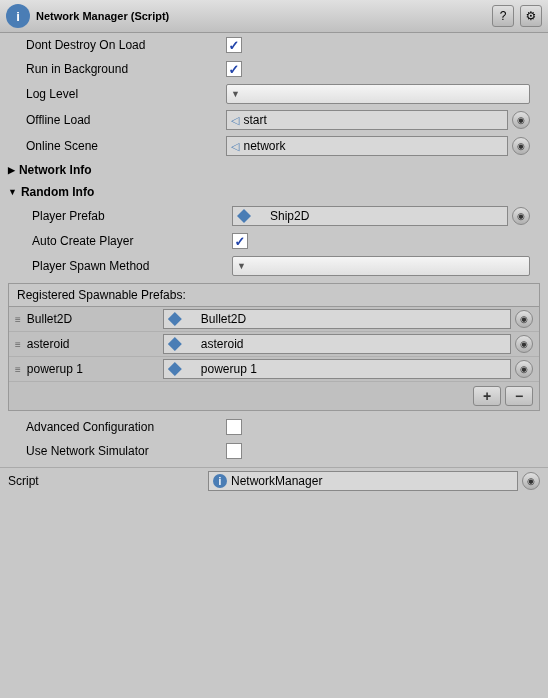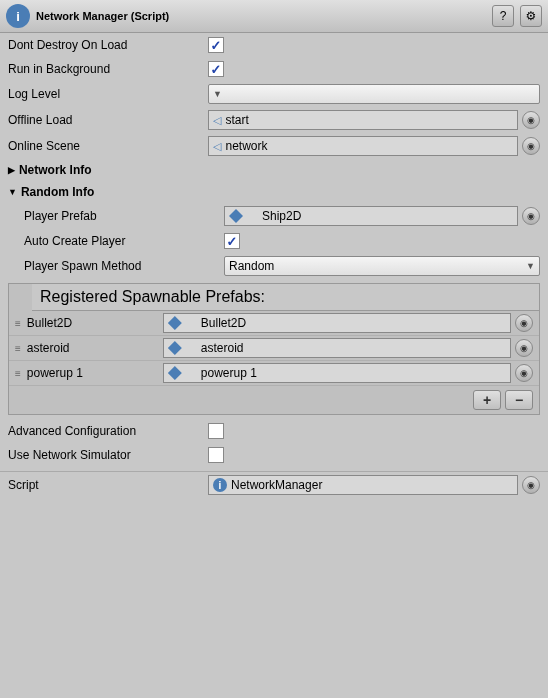--- a/index.html
+++ b/index.html
@@ -49,22 +49,23 @@
       border-radius: 3px;
       display: flex;
       align-items: center;
       justify-content: center;
       cursor: pointer;
       font-size: 12px;
     }
     .row {
       display: flex;
       align-items: center;
-      padding: 3px 8px;
+      padding: 3px 18px;
       min-height: 24px;
+      margin-left: 8px;
     }
     .row-label {
       flex: 0 0 200px;
       font-size: 12px;
     }
     .row-value {
       flex: 1;
       display: flex;
       align-items: center;
       gap: 4px;
@@ -171,24 +172,23 @@
     .prefab-text {
       font-size: 12px;
     }
     .spawnable-box {
       margin: 4px 8px;
       border: 1px solid #999;
       background: #c0c0c0;
     }
     .spawnable-title {
       padding: 4px 8px;
-      font-size: 16px;
+      font-size: 12px;
       background: #c8c8c8;
       border-bottom: 1px solid #999;
-      margin-left: 23px;
     }
     .spawnable-row {
       display: flex;
       align-items: center;
       padding: 2px 6px;
       gap: 6px;
       border-bottom: 1px solid #b0b0b0;
     }
     .drag-icon {
       color: #666;
@@ -345,21 +345,20 @@
     <span class="row-label">Auto Create Player</span>
     <div class="row-value">
       <div class="checkbox checkbox-checked"></div>
     </div>
   </div>
 
   <div class="row indent">
     <span class="row-label">Player Spawn Method</span>
     <div class="row-value">
       <div class="dropdown">
-        <span class="dropdown-text">Random</span>
         <span class="dropdown-arrow">▼</span>
       </div>
     </div>
   </div>
 
   <div class="spawnable-box">
     <div class="spawnable-title">
       <span>Registered Spawnable Prefabs:</span>
     </div>
 

